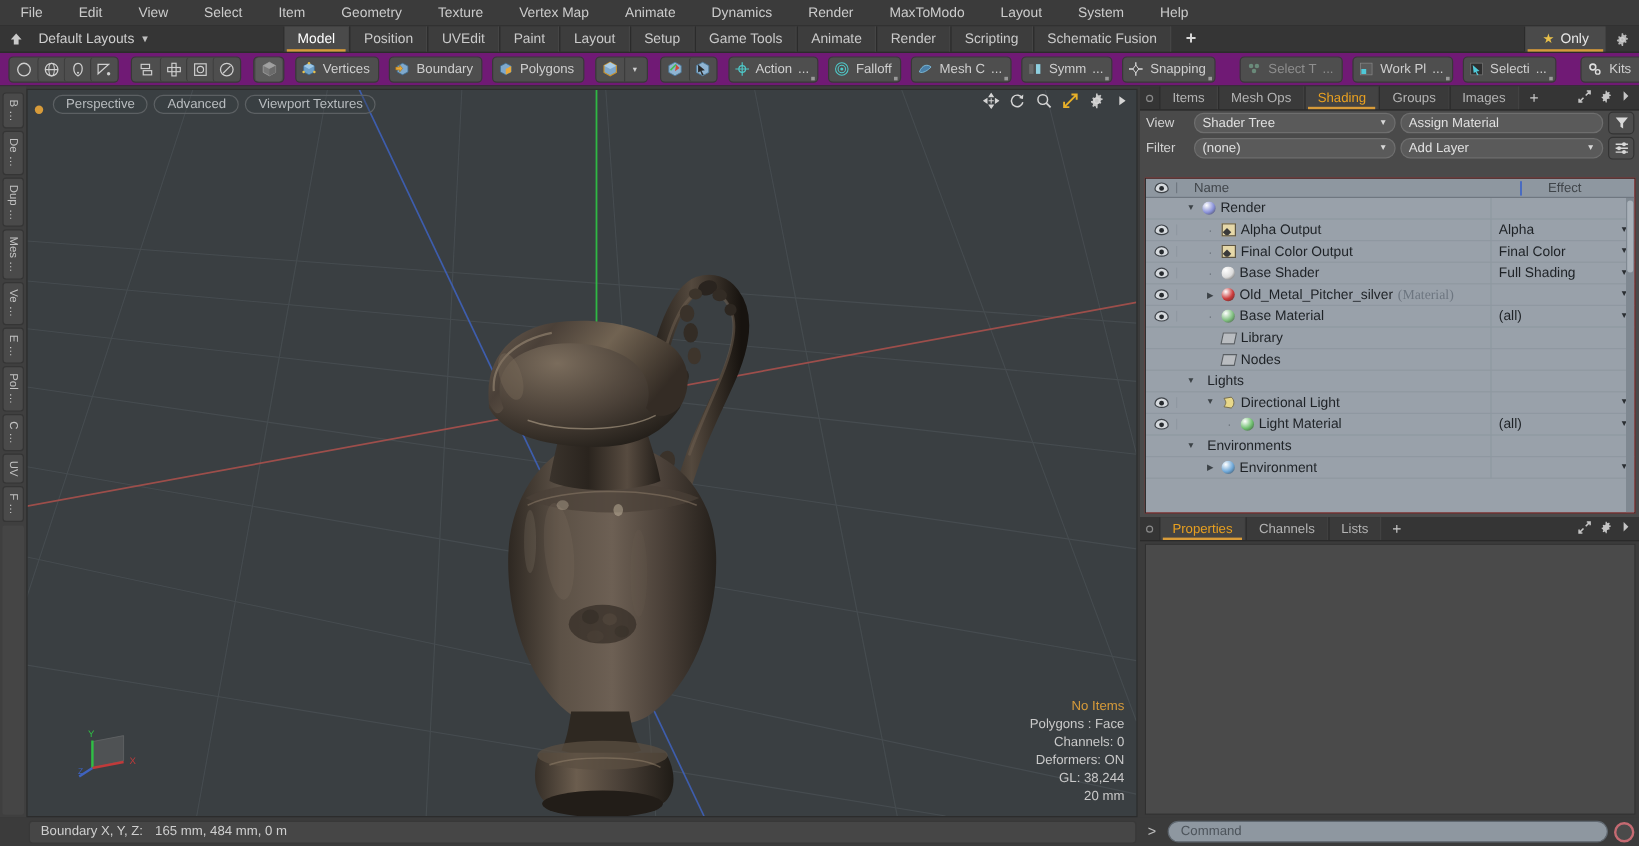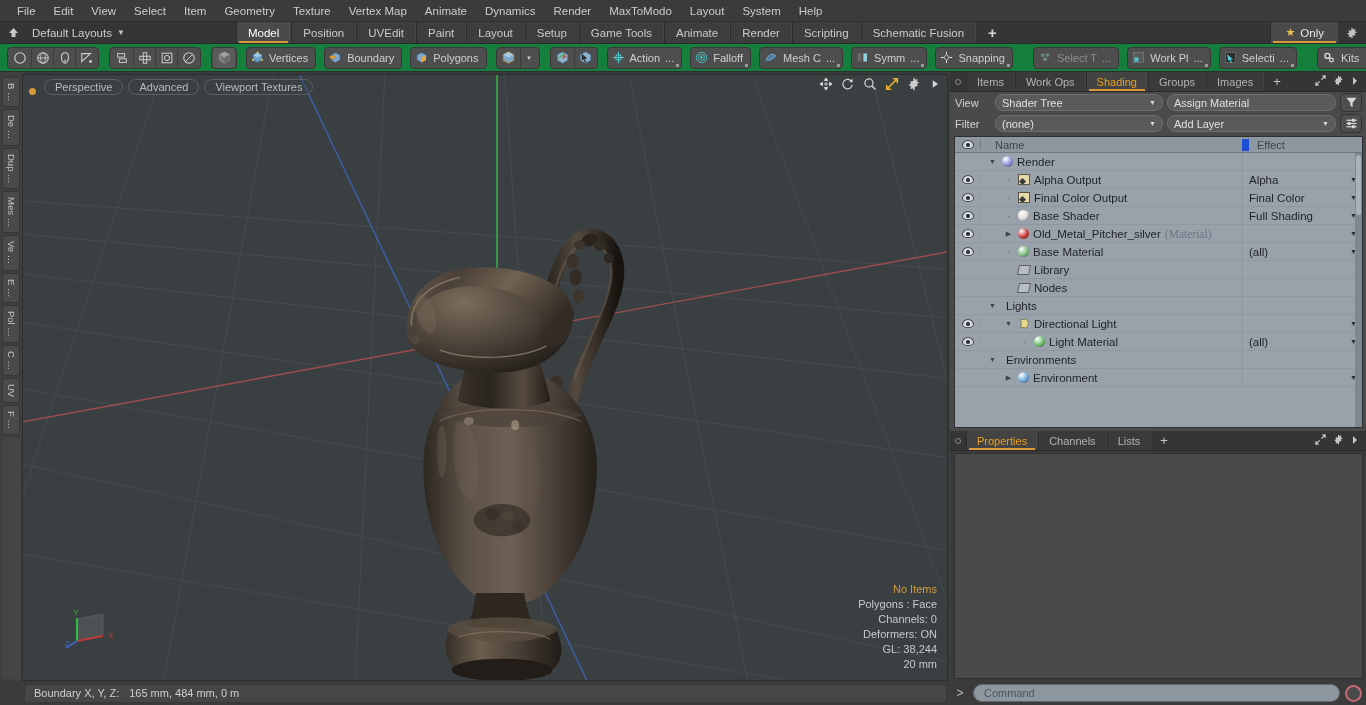--- a/index.html
+++ b/index.html
@@ -9,21 +9,21 @@
     font-family:"Liberation Sans", sans-serif;
     font-size:11px;
     color:#c8c8c8;
     -webkit-font-smoothing:antialiased;
   }
   .app { width:1366px; height:705px; position:relative; display:flex; flex-direction:column; background:#3b3b3b; }
 
   
   .menubar {
     height:22px; background:#3b3b3b; display:flex; align-items:center;
-    padding-left:8px; flex:0 0 22px; border-bottom:1px solid #303030;
+    padding-left:8px; flex:0 0 22px; border-bottom:1px solid #303030;gap:12px;
   }
   .menubar .mi {
     padding:0 9px; height:22px; line-height:22px; color:#cccccc; font-size:11.5px;
     cursor:default; white-space:nowrap;
   }
 
   
   .layoutbar {
     height:22px; background:#353535; display:flex; align-items:stretch;
     flex:0 0 22px; border-bottom:1px solid #2a2a2a; position:relative;
@@ -52,21 +52,21 @@
   .lb-only {
     display:flex; align-items:center; gap:5px; padding:0 14px; background:#4a4a4a;
     color:#e8e8e8; font-size:11.5px; position:relative; border-left:1px solid #2b2b2b;
   }
   .lb-only:after { content:''; position:absolute; left:2px; right:2px; bottom:0; height:2px; background:#d79b3a; }
   .lb-only .star { color:#e8c04a; font-size:11px; }
   .lb-gear { display:flex; align-items:center; padding:0 8px; color:#cccccc; font-size:12px; }
 
   
   .toolbar {
-    height:28px; background:#15803d; display:flex; align-items:center;
+    height:28px; background:#701a75; display:flex; align-items:center;
     flex:0 0 28px; padding:0 4px; gap:4px; border-bottom:1px solid #2e2e2e;
   }
   .tb-group {
     display:flex; align-items:center; height:22px; background:#4e4e4e;
     border:1px solid #383838; border-radius:4px; margin:0 3px; padding:0 1px;
   }
   .tb-btn {
     width:22px; height:20px; display:flex; align-items:center; justify-content:center;
     border-radius:3px; position:relative;
   }
@@ -158,30 +158,30 @@
     display:flex; align-items:center; padding:0 6px; color:#e0e0e0; font-size:11px;
     position:relative; min-width:0;
   }
   .sp-select .sc { position:absolute; right:6px; font-size:7px; color:#d8d8d8; }
   .sp-btn-sq {
     width:22px; height:19px; background:#4e4e4e; border:1px solid #333; border-radius:4px;
     display:flex; align-items:center; justify-content:center;
   }
 
   .tree {
-    flex:1 1 auto; margin:2px 3px 3px 4px; background:#ef4444; border:1px solid #2f2f2f;
+    flex:1 1 auto; margin:14px 3px 3px 4px; background:#ef4444; border:1px solid #2f2f2f;
     display:flex; flex-direction:column; min-height:0; overflow:hidden;
   }
   .tree-head {
     height:16px; background:#8e97a0; display:flex; align-items:center; flex:0 0 16px;
     border-bottom:1px solid #6f7780; font-size:11px; color:#3c4246;
   }
   .th-eye { width:26px; display:flex; align-items:center; justify-content:center; border-right:1px solid #6f7780; }
   .th-name { flex:1; padding-left:14px; color:#40454a; }
-  .th-effect { width:120px; padding-left:8px; border-left:7px solid #1d4ed8; color:#40454a; }
+  .th-effect { width:95px; padding-left:22px; border-left:1px solid #1d4ed8; color:#40454a; }
   .tree-body { flex:1 1 auto; background:#99a1aa; overflow:hidden; position:relative; }
   .trow {
     height:18px; display:flex; align-items:center; font-size:11.5px; color:#1e2226;
     border-bottom:1px solid #8f98a1;
   }
   .tr-eye { width:26px; display:flex; align-items:center; justify-content:center; border-right:1px solid #8f98a1; flex:0 0 26px; }
   .tr-name { flex:1; display:flex; align-items:center; gap:4px; min-width:0; overflow:hidden; }
   .tr-effect {
     width:120px; flex:0 0 120px; border-left:1px solid #8f98a1; padding-left:6px;
     display:flex; align-items:center; position:relative; height:18px; color:#1e2226;
@@ -740,21 +740,21 @@
       </div>
     </div>
 
     <div class="rpanel">
 
       <div class="ptabbar">
         <div class="pdot">
             <i></i>
           </div>
         <div class="ptab">Items</div>
-        <div class="ptab">Work Ops</div>
+        <div class="ptab">Mesh Ops</div>
         <div class="ptab active">Shading</div>
         <div class="ptab">Groups</div>
         <div class="ptab">Images</div>
         <div class="ptab-plus">+</div>
         <div class="ptab-right">
           <span>
             <svg width="11" height="11" viewBox="0 0 12 12">
                 <path d="M1 11 L5 7 M1 8 L1 11 L4 11 M11 1 L7 5 M11 4 L11 1 L8 1" stroke="#c5c5c5" stroke-width="1.4" fill="none"></path>
               </svg>
           </span>

